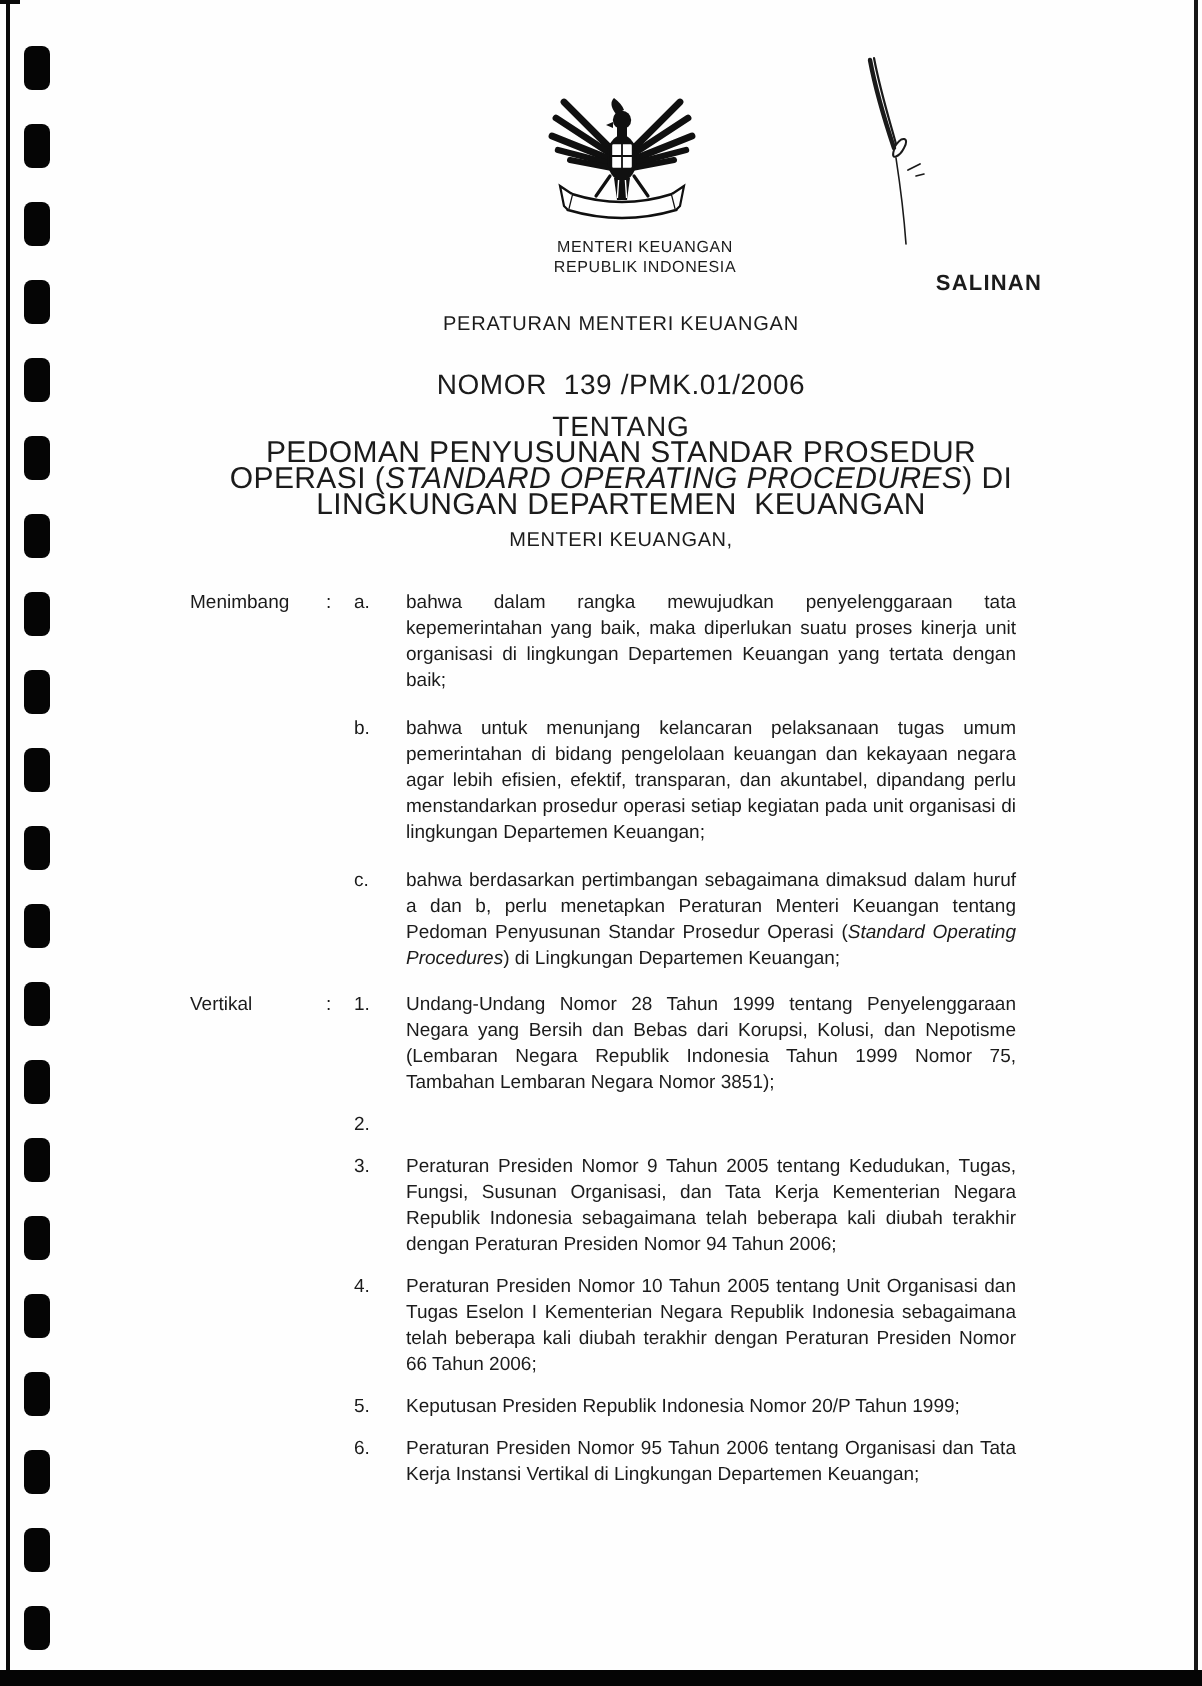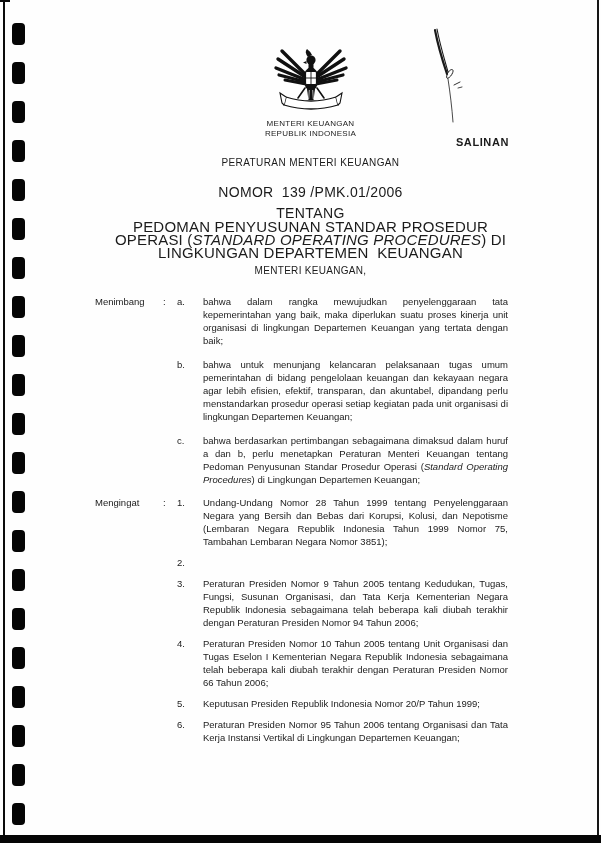--- a/index.html
+++ b/index.html
@@ -32,21 +32,21 @@
   }
   .hole {
     position: absolute; left: 12px; width: 13px; height: 22px;
     background: #050505; border-radius: 4px;
   }
   .pen-mark { position: absolute; left: 425px; top: 24px; }
 
   
   .emblem { position: absolute; left: 272px; top: 47px; }
   .letterhead {
-    position: absolute; left: 112px; top: 119px; width: 397px;
+    position: absolute; left: 124px; top: 119px; width: 397px;
     text-align: center; line-height: 9.5px; font-size: 8px;
     letter-spacing: 0.3px;
   }
   .letterhead .copy { font-weight: bold; font-size: 11px; letter-spacing: 0.6px; text-align: right; }
 
   
   .h-center { position: absolute; left: 112px; width: 397px; text-align: center; }
   .doc-type   { top: 157px; font-size: 10px; letter-spacing: 0.4px; }
   .doc-number { top: 184px; font-size: 14px; white-space: pre; letter-spacing: 0.3px; }
   .doc-about  { top: 205px; font-size: 14px; letter-spacing: 0.4px; }
@@ -173,21 +173,21 @@
       </div>
       <div class="clause-row">
         <div class="clause-label"></div>
         <div class="clause-sep"></div>
         <div class="clause-marker">c.</div>
         <div class="clause-text"><span class="">bahwa berdasarkan pertimbangan sebagaimana dimaksud dalam huruf a dan b, perlu menetapkan Peraturan Menteri Keuangan tentang Pedoman Penyusunan Standar Prosedur Operasi (</span><span class="it title-it">Standard Operating Procedures</span><span class="">) di Lingkungan Departemen Keuangan;</span></div>
       </div>
     </div>
   <div class="clauses clauses-mengingat">
       <div class="clause-row">
-        <div class="clause-label">Mengingat</div>
+        <div class="clause-label">Vertikal</div>
         <div class="clause-sep">:</div>
         <div class="clause-marker">1.</div>
         <div class="clause-text"><span class="">Undang-Undang Nomor 28 Tahun 1999 tentang Penyelenggaraan Negara yang Bersih dan Bebas dari Korupsi, Kolusi, dan Nepotisme (Lembaran Negara Republik Indonesia Tahun 1999 Nomor 75, Tambahan Lembaran Negara Nomor 3851);</span></div>
       </div>
       <div class="clause-row">
         <div class="clause-label"></div>
         <div class="clause-sep"></div>
         <div class="clause-marker">2.</div>
       </div>
       <div class="clause-row">

